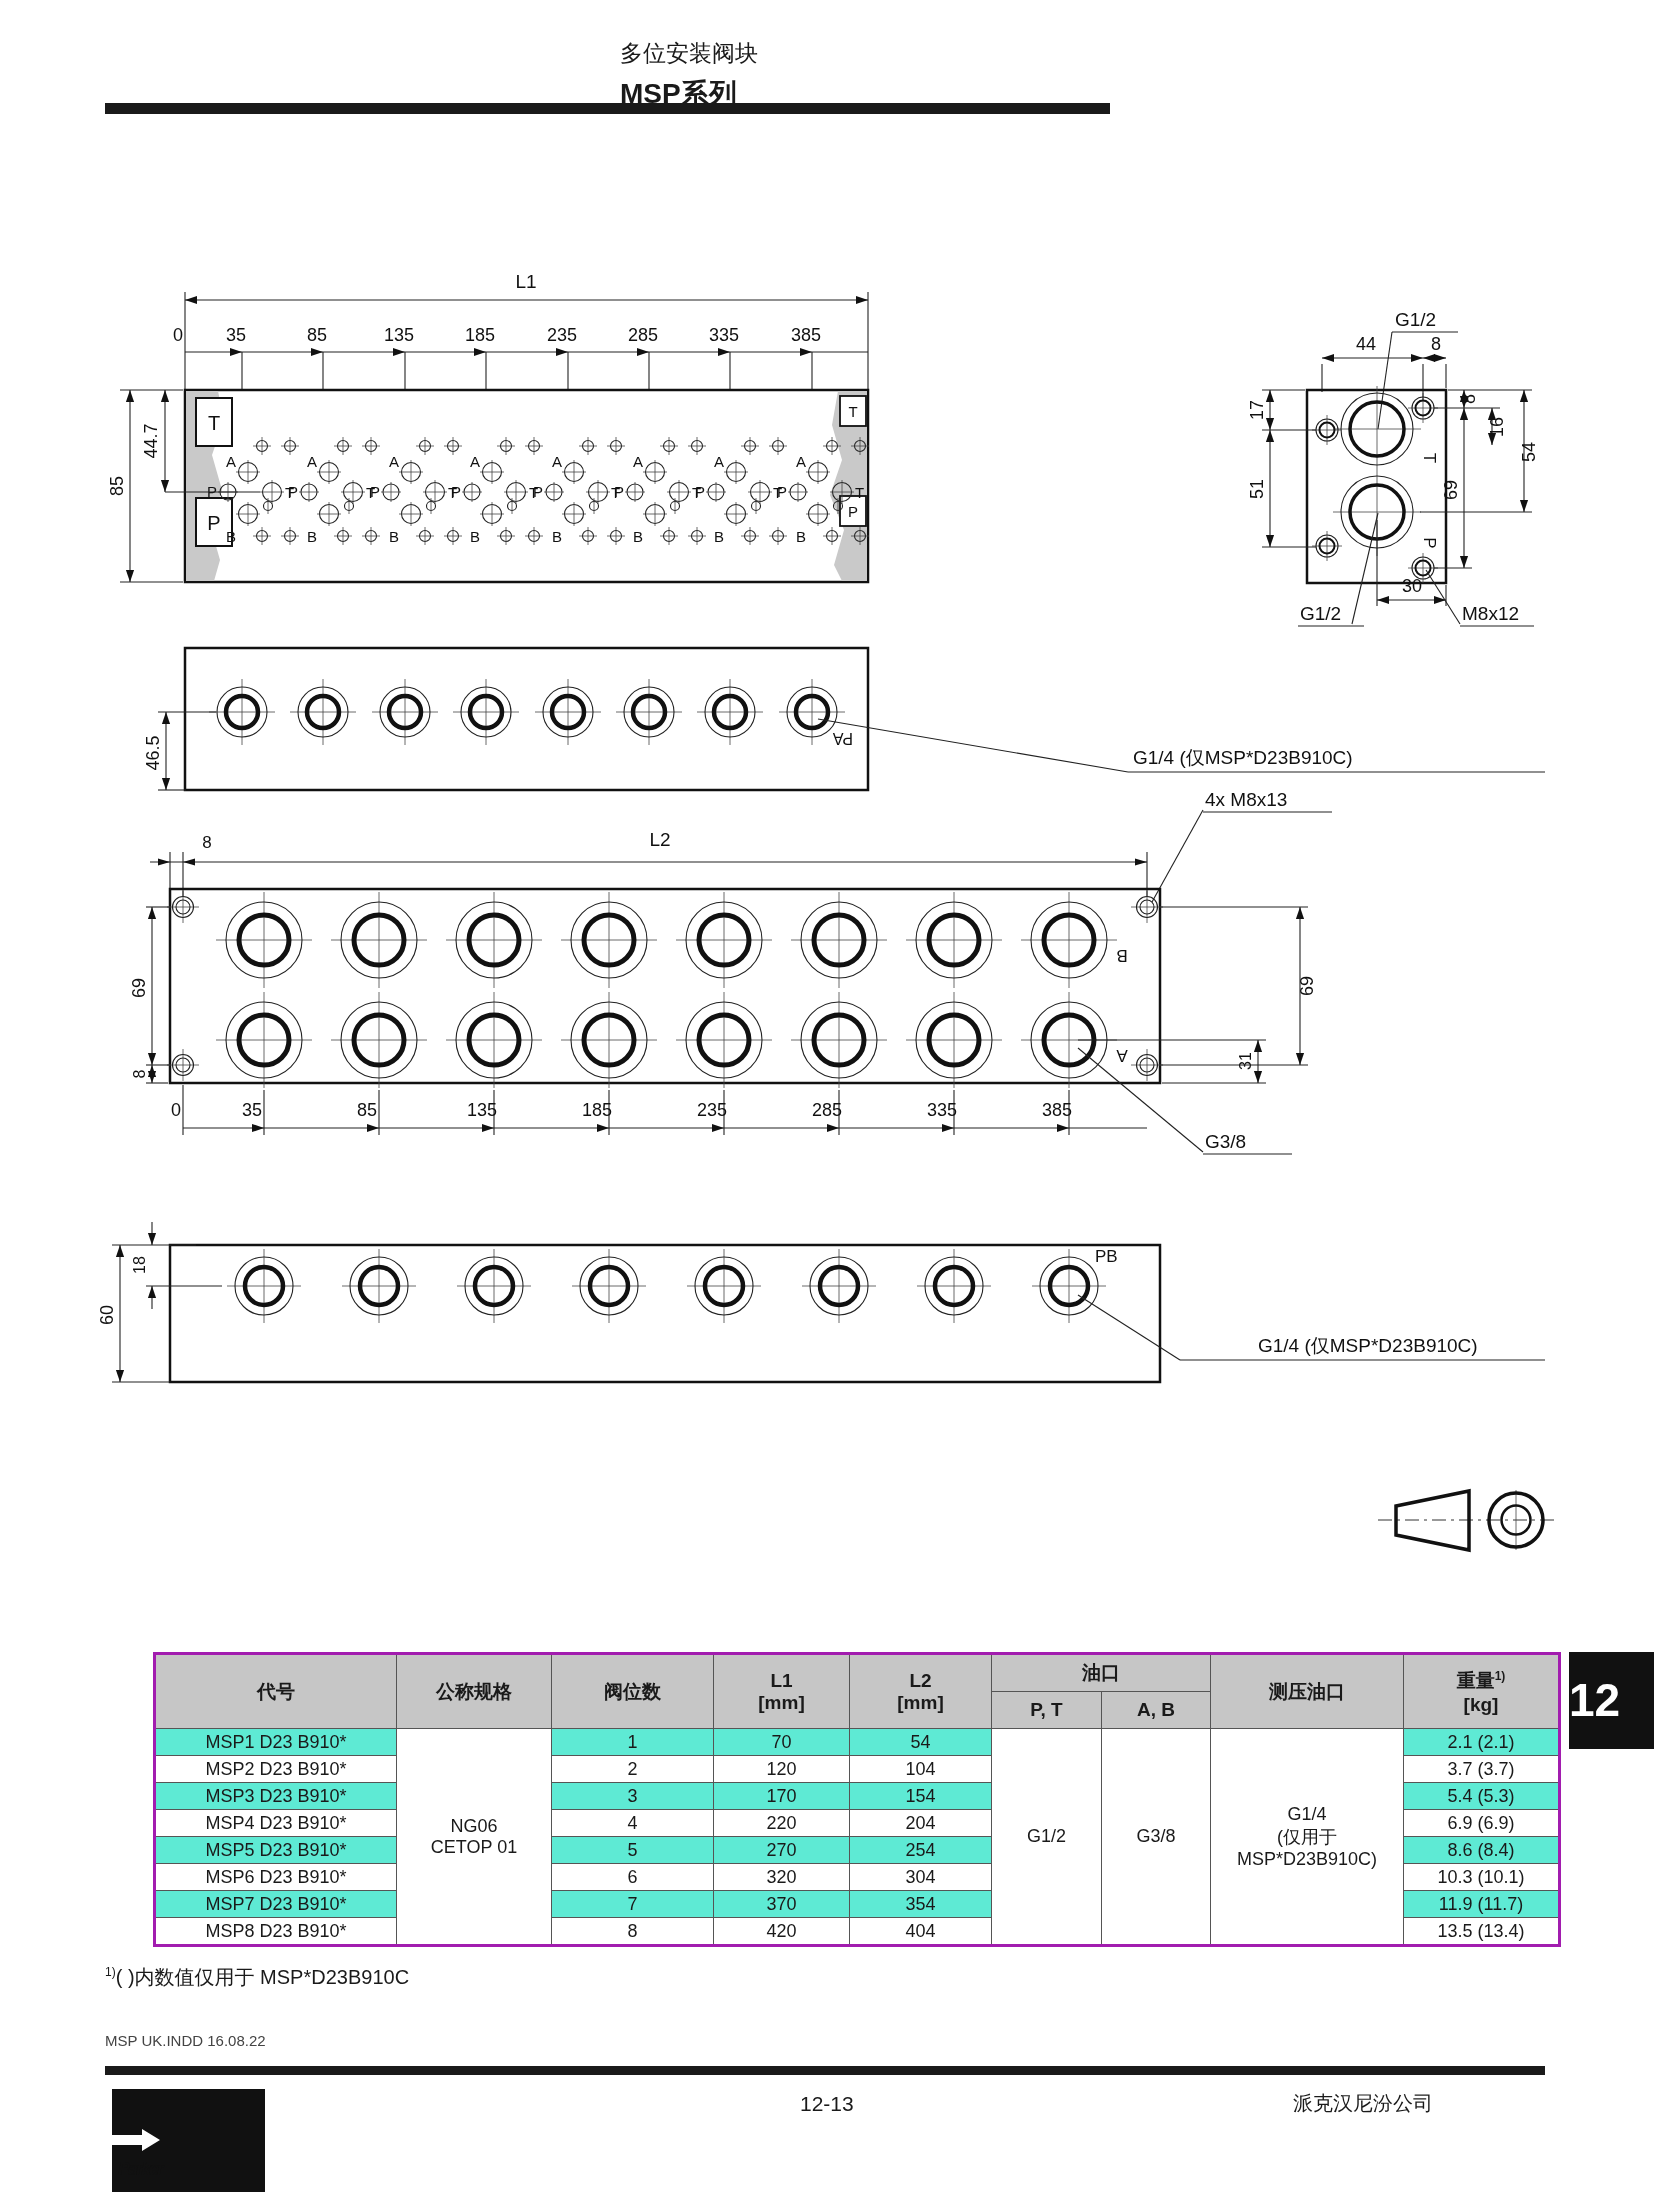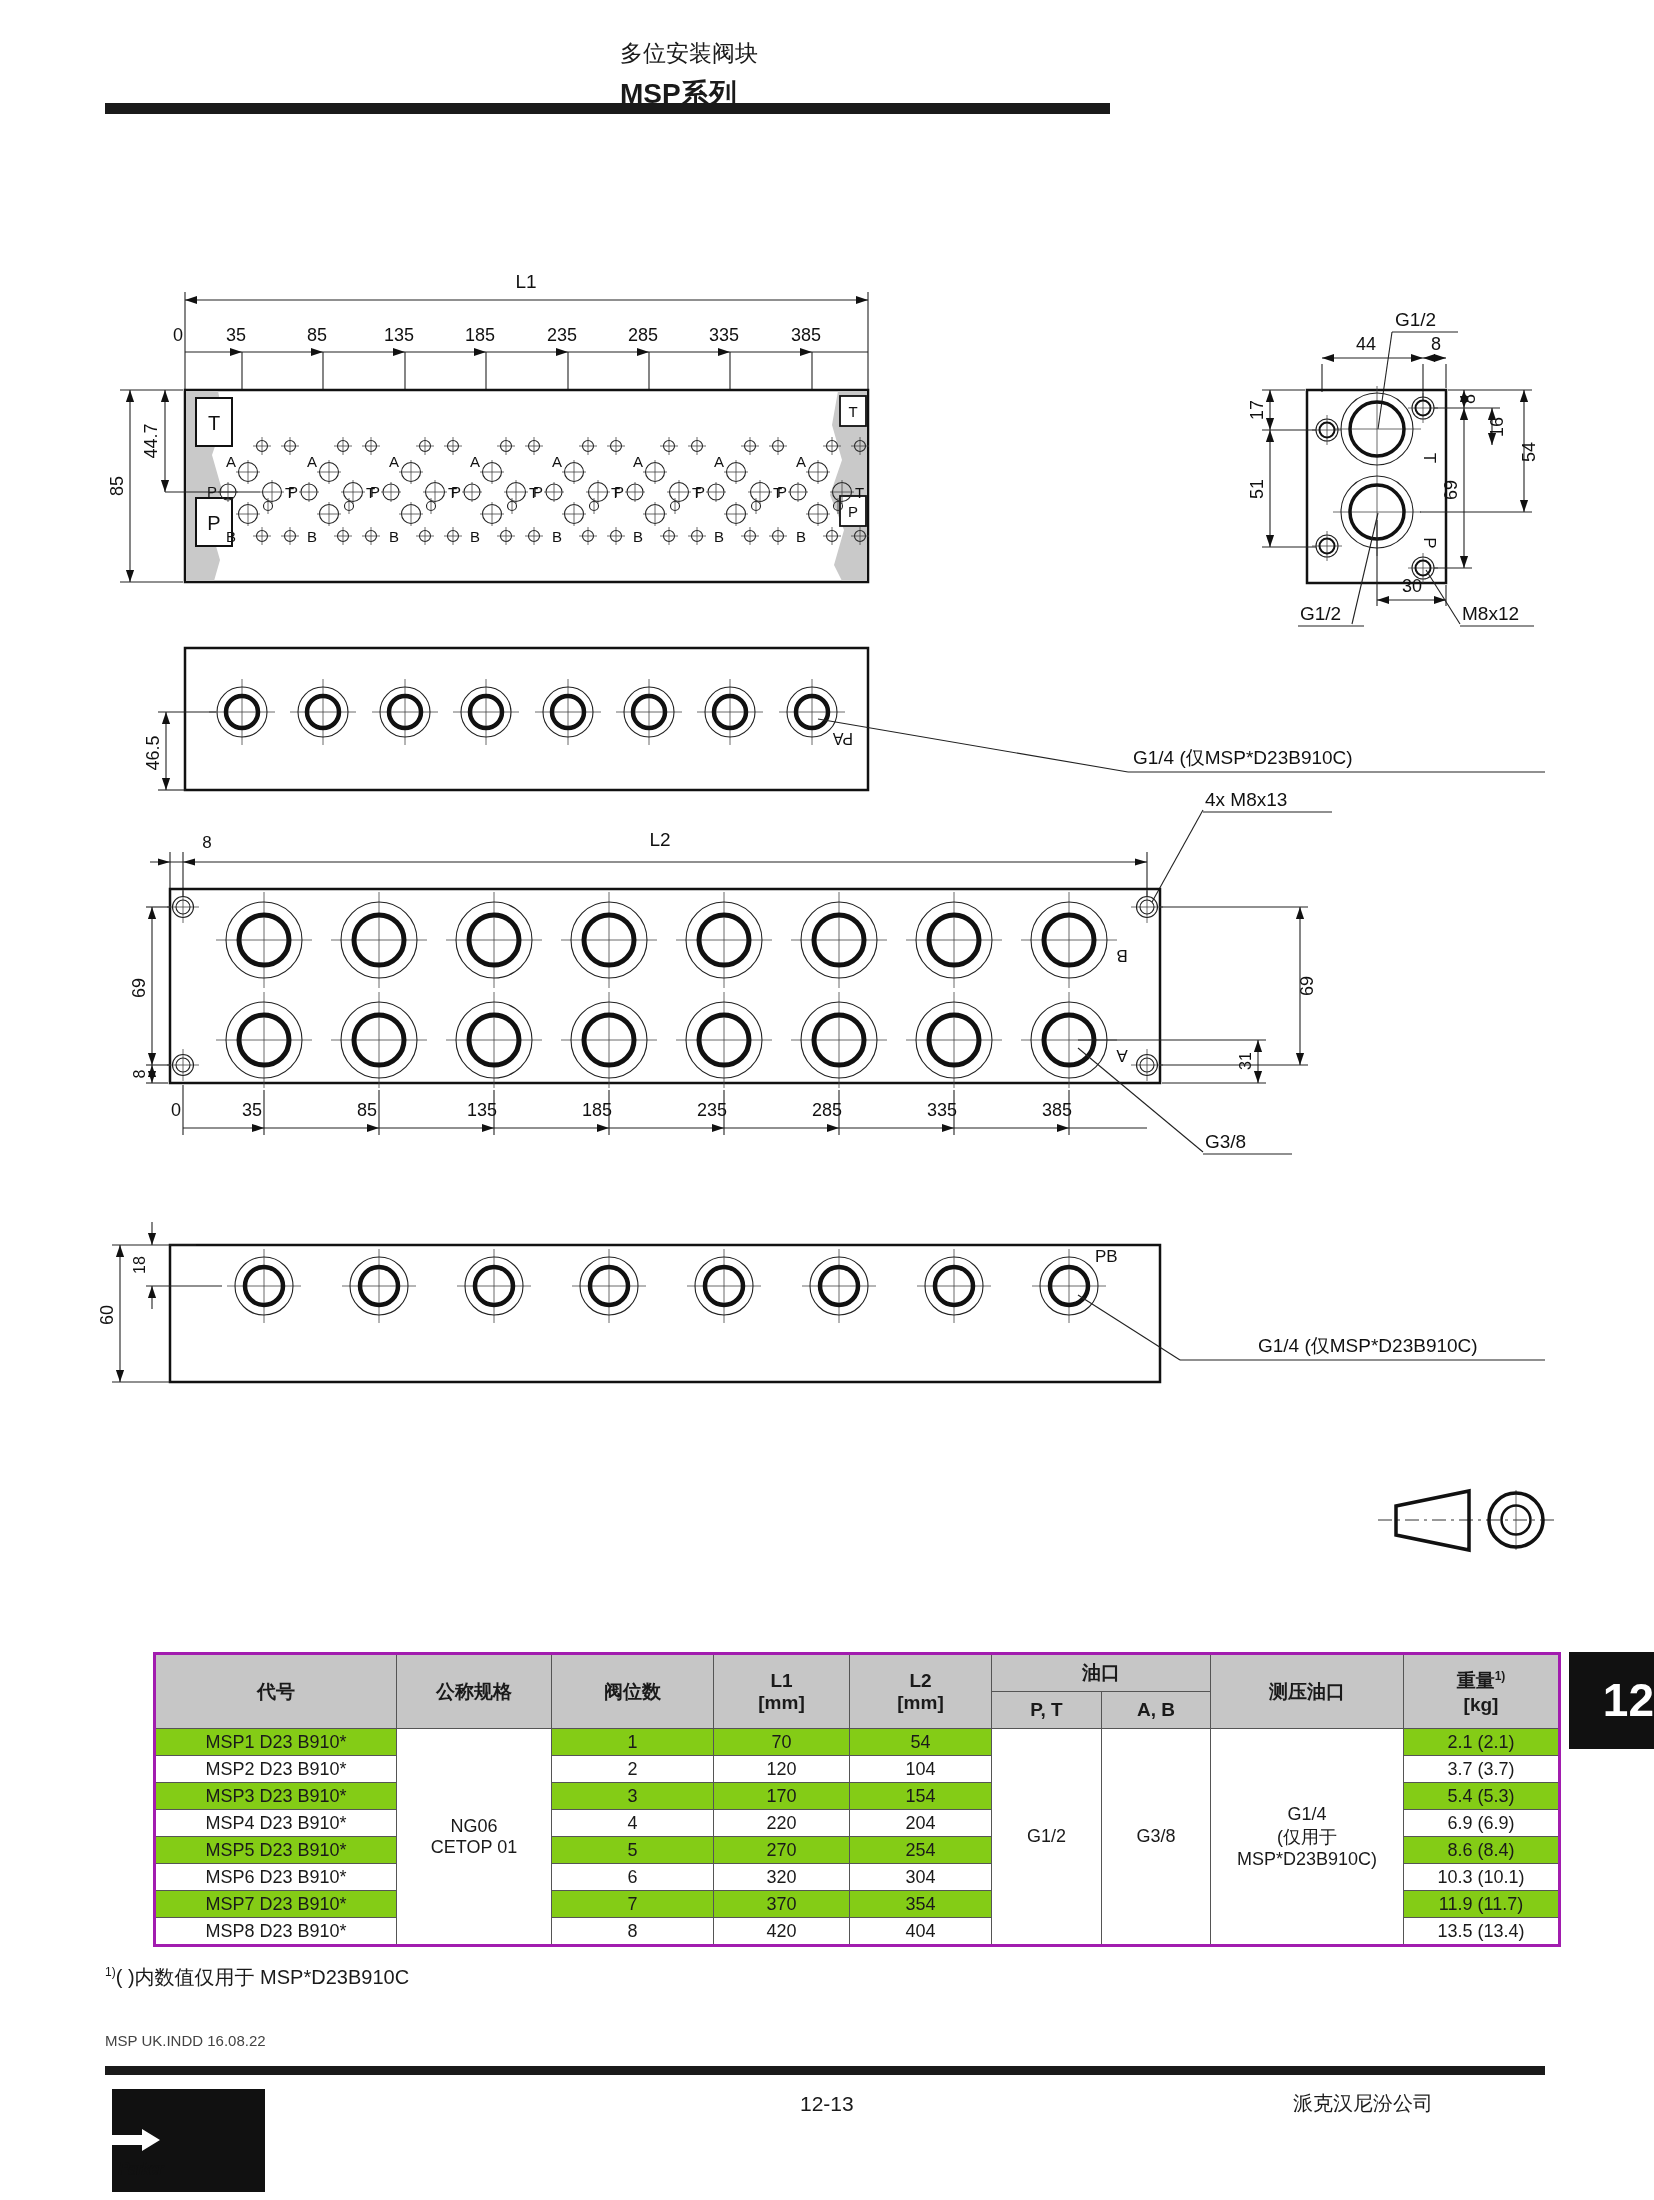--- a/index.html
+++ b/index.html
@@ -27,25 +27,25 @@
   .dime{stroke:#222;stroke-width:1.1;fill:none;marker-end:url(#arr);}
   .arrfill{fill:#111;}
   .grayfill{fill:#c9c9c9;stroke:none;}
   
   .tbl-wrap{left:153px;top:1652px;}
   table.spec{border-collapse:collapse;table-layout:fixed;width:1405px;font-size:18px;}
   table.spec th,table.spec td{border:1px solid #555;padding:0;text-align:center;vertical-align:middle;overflow:hidden;}
   table.spec{border:3px solid #a21caf;}
   table.spec th{background:#c6c6c6;font-weight:bold;height:38px;font-size:19px;}
   table.spec td{height:26px;background:#fff;}
-  tr.odd td.stripe{background:#84cc16;}
+  tr.odd td.stripe{background:#5eead4;}
   td.merged{background:#fff;}
   .sup{font-size:12px;vertical-align:super;}
   
-  .tab12{background:#111;color:#fff;font-size:46px;font-weight:bold;text-align:right;}
+  .tab12{background:#111;color:#fff;font-size:46px;font-weight:bold;text-align:left;}
   
   .footnote{font-size:20px;}
   .meta{font-size:15px;color:#444;}
   .pageno{font-size:21px;}
   .company{font-size:20px;}
   .plogo{background:#111;}
 </style>
 </head>
 <body>
 

